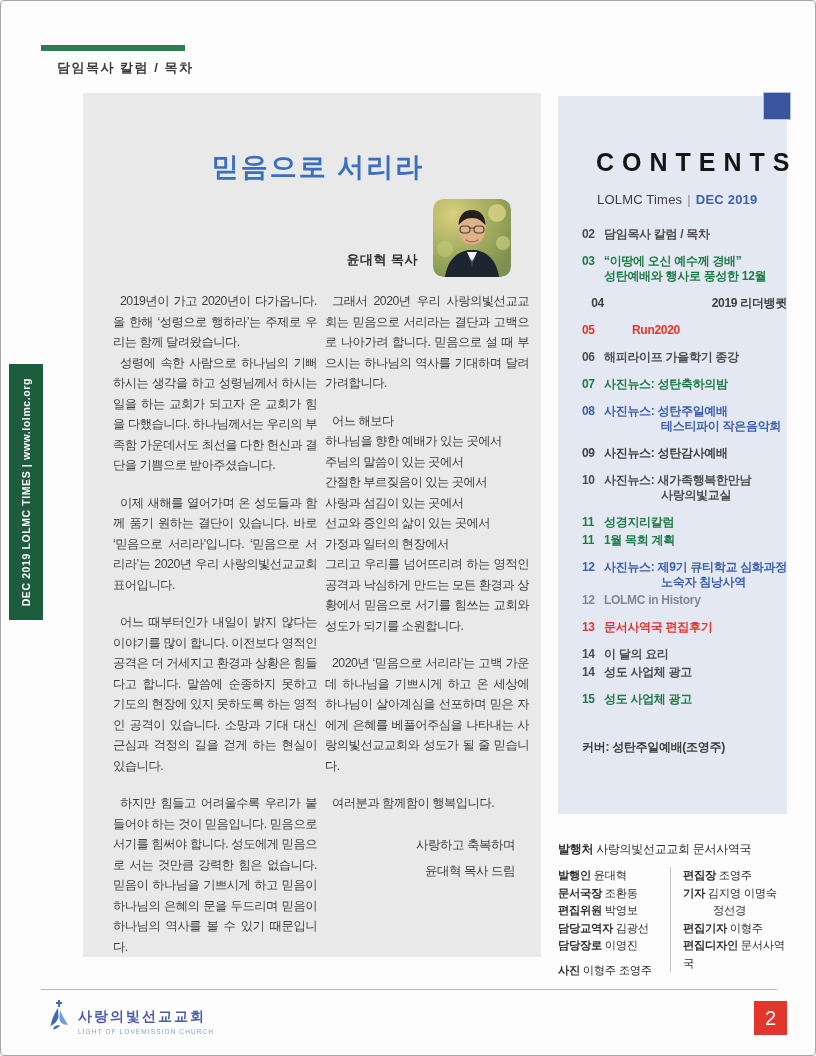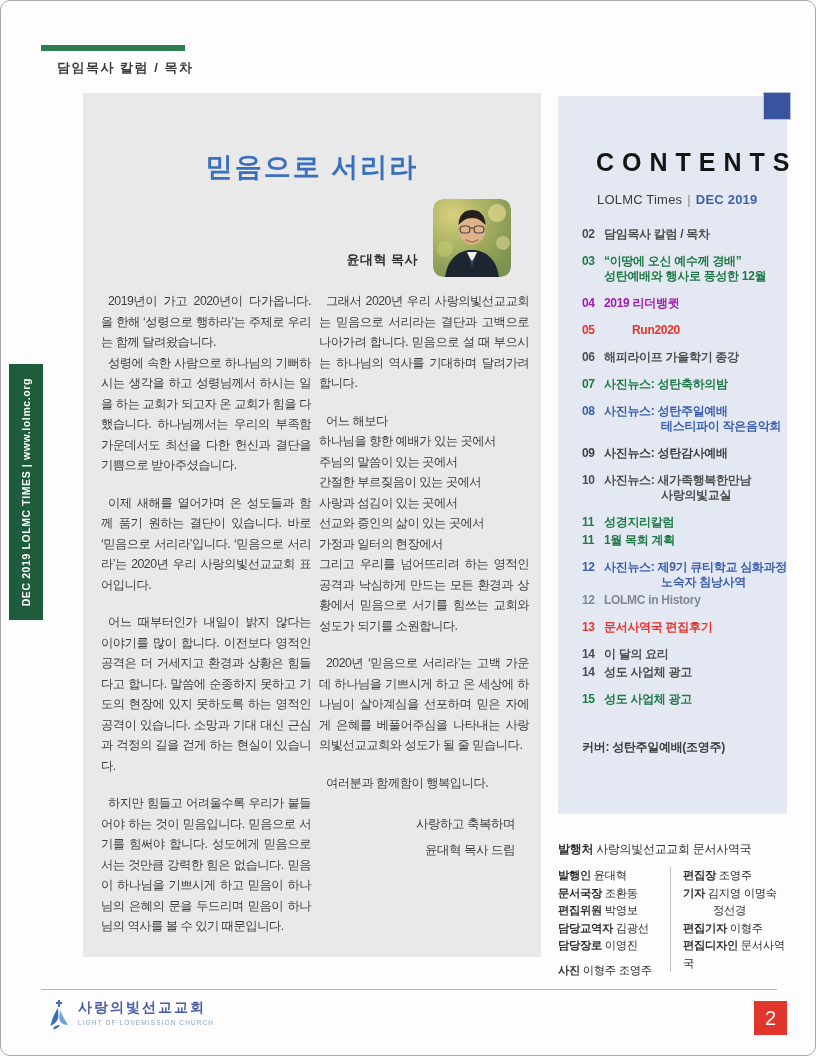--- a/index.html
+++ b/index.html
@@ -1,37 +1,37 @@
 <!DOCTYPE html>
 <html><head>
 <meta charset="utf-8">
 <style>
   * { margin:0; padding:0; box-sizing:border-box; }
   html,body { background:#fff; }
   body { font-family:"Liberation Sans","DejaVu Sans",sans-serif; }
   .page {
     position:relative; width:816px; height:1056px; background:#fdfdfd;
-    border:1px solid #a8a8a8; border-radius:10px; overflow:hidden;
+    border:1px solid #a8a8a8; border-radius:4px; overflow:hidden;
   }
   
   .kicker-bar { position:absolute; left:40px; top:44px; width:144px; height:6px; background:#2e7d4f; }
   .kicker { position:absolute; left:56px; top:58px; font-size:13px; font-weight:bold; color:#3a3a3a; letter-spacing:1.5px; }
   
   .side-tab {
     position:absolute; left:8px; top:363px; width:34px; height:256px; background:#1d5c3c;
     display:flex; align-items:center; justify-content:center;
   }
   .side-tab span {
     writing-mode:vertical-rl; transform:rotate(180deg);
     color:#fff; font-size:10.5px; font-weight:bold; letter-spacing:0.6px; white-space:nowrap;
   }
   
   .article-box {
     position:absolute; left:82px; top:92px; width:458px; height:864px;
-    background:#e9e9e9; padding-top:56px;
+    background:#e9e9e9; padding-top:56px;padding-left:12px;
   }
   .article-title {
     text-align:center; color:#3a6fc0; font-size:27px; font-weight:bold; letter-spacing:2px;
   }
   .author-row {
     display:flex; justify-content:flex-end; align-items:flex-end;
     padding-right:30px; margin-top:12px; gap:15px; height:80px;
   }
   .author-name { font-size:13px; font-weight:bold; color:#2e2e2e; margin-bottom:8px; letter-spacing:0.5px; }
   .photo { width:78px; height:78px; border-radius:10px; overflow:hidden; flex:0 0 auto; }
@@ -69,21 +69,21 @@
   .credits { position:absolute; left:557px; top:866px; width:232px; display:flex; font-size:11.3px; color:#2e2e2e; letter-spacing:-0.3px; }
   .credits .ccol { line-height:17.5px; }
   .credits .ccol.left { width:112px; }
   .credits .ccol.right { border-left:1px solid #c2c2c2; padding-left:12px; flex:1; }
   .credits .lbl { font-weight:bold; }
   .credit-row.pad { padding-left:30px; }
   .photo-credit { position:absolute; left:557px; top:962px; font-size:11.3px; color:#2e2e2e; letter-spacing:-0.3px; }
   .photo-credit .lbl { font-weight:bold; }
   
   .footer-rule { position:absolute; left:40px; top:988px; width:736px; height:1px; background:#aab8ce; }
-  .logo { position:absolute; left:46px; top:998px; display:flex; align-items:flex-start; gap:7px; }
+  .logo { position:absolute; left:46px; top:998px; display:flex; align-items:flex-end; gap:7px; }
   .logo-text .kr { font-size:14px; font-weight:bold; color:#4a5ca8; letter-spacing:2px; }
   .logo-text .en { font-size:6.5px; color:#8ba3c9; letter-spacing:1.1px; margin-top:2px; }
   .page-badge {
     position:absolute; left:753px; top:1000px; width:33px; height:34px; background:#e0362c;
     color:#fff; font-size:20px; display:flex; align-items:center; justify-content:center;
   }
 </style>
 </head>
 <body>
 
@@ -165,21 +165,21 @@
 
     <div class="toc">
       <div class="toc-item" style="color: rgb(77, 77, 77);">
         <span class="toc-num">02</span>
         <span class="toc-text"><span class="toc-l1">담임목사 칼럼 / 목차</span></span>
       </div>
       <div class="toc-item" style="color: rgb(30, 122, 68);">
         <span class="toc-num">03</span>
         <span class="toc-text"><span class="toc-l1">“이땅에 오신 예수께 경배”</span><span class="toc-l2">성탄예배와 행사로 풍성한 12월</span></span>
       </div>
-      <div class="toc-item" style="color: #a21caf;">
+      <div class="toc-item" style="color: #404040; text-align: right;">
         <span class="toc-num">04</span>
         <span class="toc-text"><span class="toc-l1">2019 리더뱅큇</span></span>
       </div>
       <div class="toc-item" style="color: rgb(232, 51, 42); gap: 28px;">
         <span class="toc-num">05</span>
         <span class="toc-text"><span class="toc-l1">Run2020</span></span>
       </div>
       <div class="toc-item" style="color: rgb(77, 77, 77);">
         <span class="toc-num">06</span>
         <span class="toc-text"><span class="toc-l1">해피라이프 가을학기 종강</span></span>

